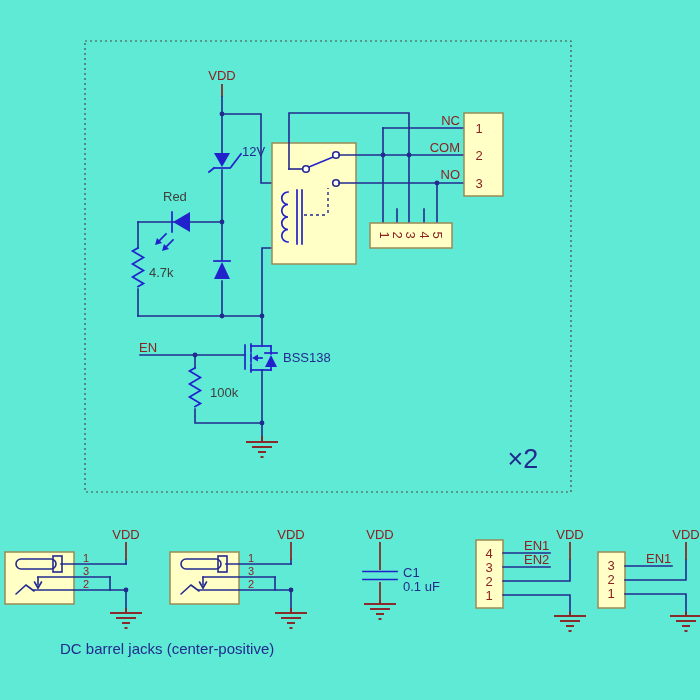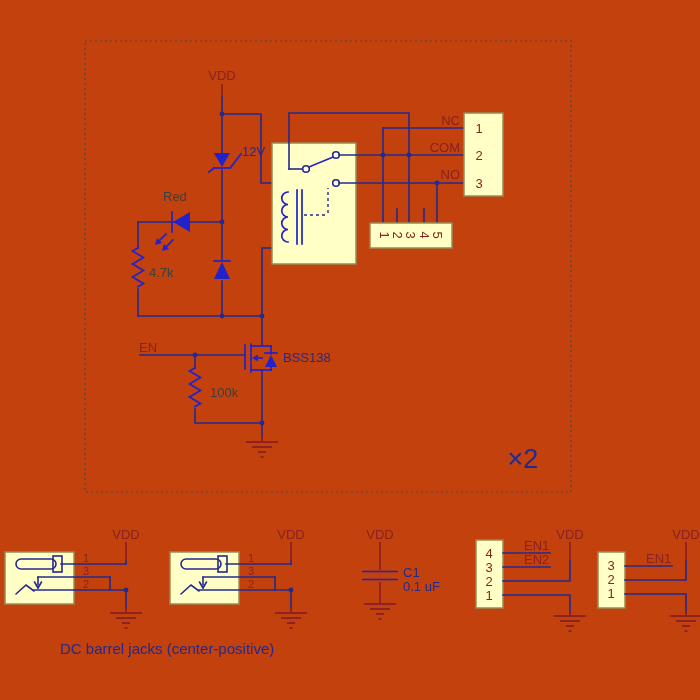--- a/index.html
+++ b/index.html
@@ -1,16 +1,16 @@
 <!DOCTYPE html>
 <html><head>
 <meta charset="utf-8">
 <style>
   html,body{margin:0;padding:0;background:#ffffff;}
-  #stage{position:relative;width:700px;height:700px;background:#c2410c;overflow:hidden;}
+  #stage{position:relative;width:700px;height:700px;background:#5eead4;overflow:hidden;}
   svg{position:absolute;left:0;top:0;}
   text{font-family:"Liberation Sans","DejaVu Sans",sans-serif;}
   .w{stroke:#232a8f;stroke-width:1.6;fill:none;stroke-linecap:square;}
   .cmp{stroke:#2222cc;stroke-width:1.7;fill:none;stroke-linecap:square;}
   .jk{stroke:#232a8f;stroke-width:1.6;fill:none;stroke-linecap:round;}
   .cf{fill:#2222cc;stroke:none;}
   .box{fill:#ffffc6;stroke:#9b8b55;stroke-width:1.5;}
   .dot{fill:#232a8f;stroke:none;}
   .pin{stroke:#8b2121;stroke-width:1.7;fill:none;}
   .gnd{stroke:#8b2121;stroke-width:1.9;fill:none;}

